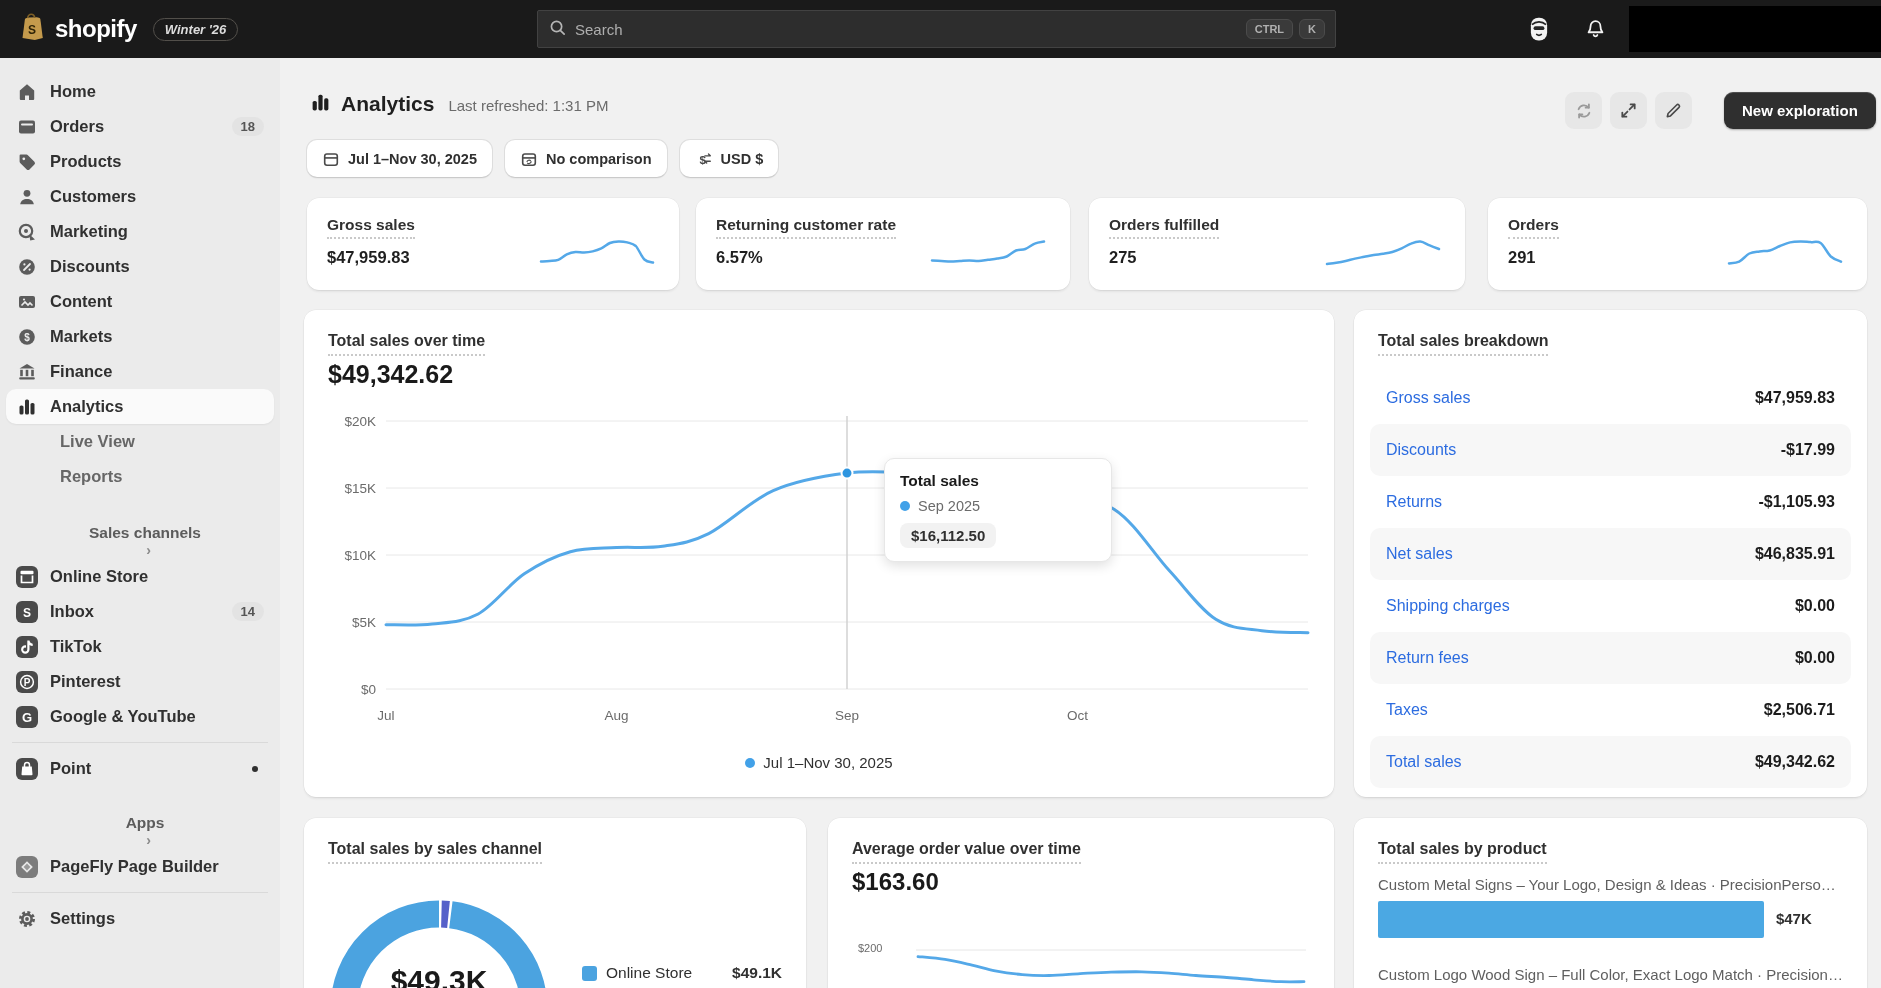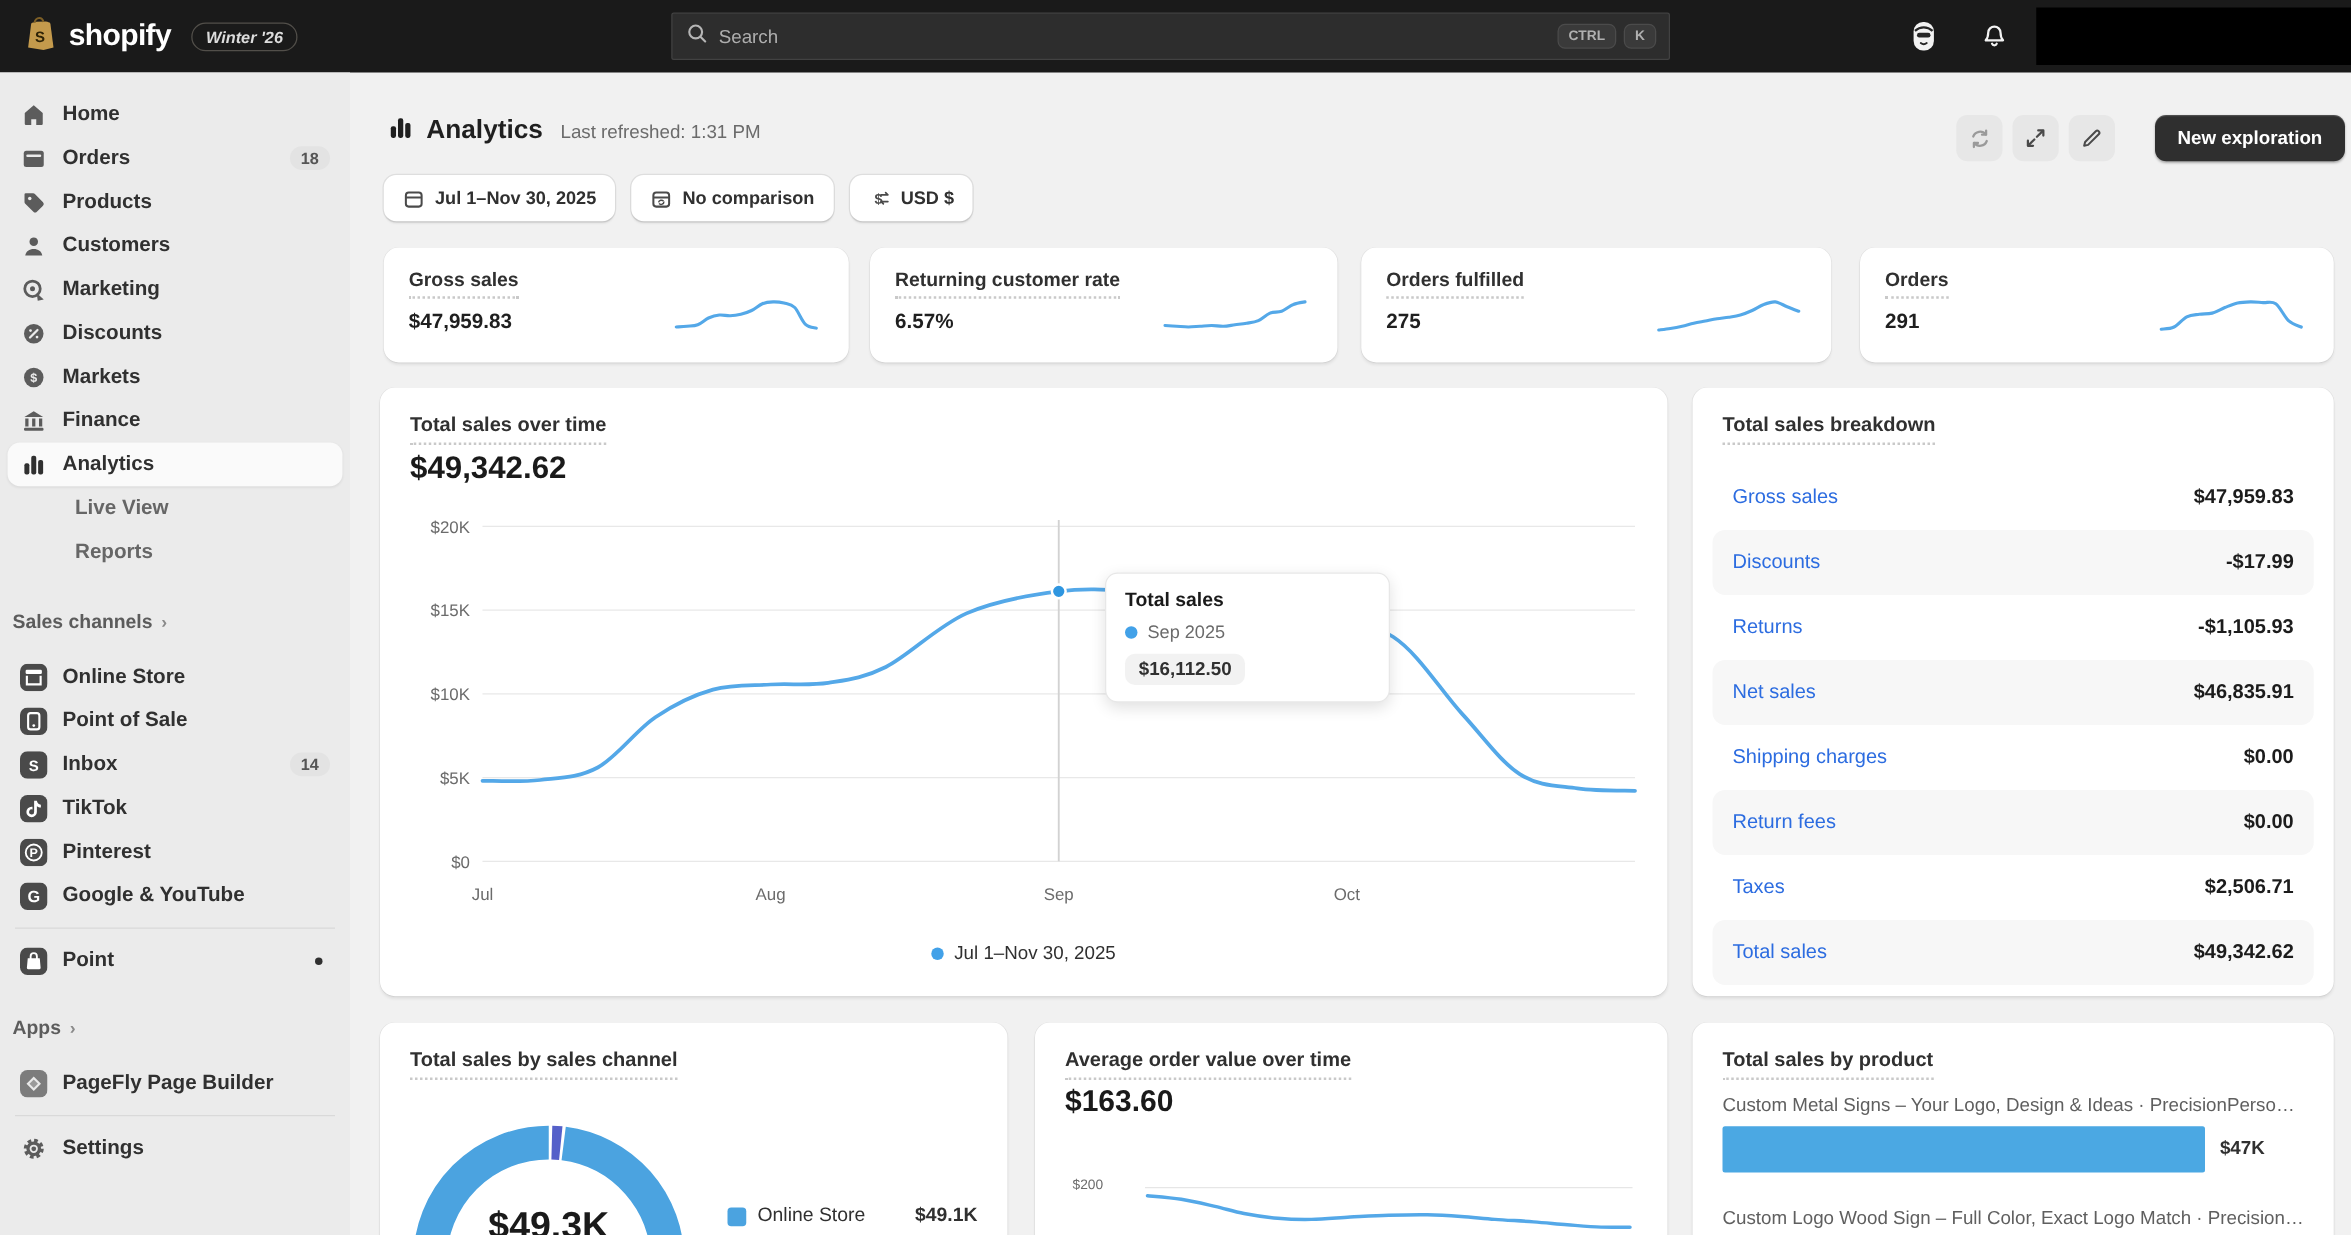--- a/index.html
+++ b/index.html
@@ -30,22 +30,22 @@
   .nav-item { display:flex; align-items:center; height:35px; margin:0 6px; padding:0 10px;
     border-radius:10px; cursor:pointer; }
   .nav-item .ic { width:22px; height:22px; display:flex; align-items:center; justify-content:center; }
   .nav-item .lbl { margin-left:12px; font-size:16.5px; font-weight:600; color:#303030; }
   .nav-item.selected { background:#fafafa; box-shadow:0 1px 2px rgba(0,0,0,.06); }
   .nav-item.selected .lbl { font-weight:700; }
   .nav-sub { padding-left:54px; }
   .nav-sub .lbl { margin-left:0; color:#666; font-weight:600; }
   .badge { margin-left:auto; background:#e3e3e3; color:#555; font-size:13px; font-weight:600;
     border-radius:10px; padding:2px 9px; }
-  .nav-section { display:flex; height:35px; padding-left:10px; color:#5c5c5c;
-    font-size:15.5px; font-weight:600; cursor:pointer; }
+  .nav-section { display:flex; align-items:center; height:35px; padding-left:10px; color:#5c5c5c;
+    font-size:15.5px; font-weight:600; cursor:pointer;flex-direction:column; }
   .nav-section .chev { margin-left:7px; font-size:14px; color:#8a8a8a; }
   .nav-gap30 { height:30px; } .nav-gap28 { height:28px; }
   .nav-div { height:1px; background:#d9d9d9; margin:8px 12px; }
   .dot-indicator { margin-left:auto; width:6px; height:6px; border-radius:50%; background:#303030; margin-right:6px; }
   svg.mono { fill:#5c5c5c; }
   svg.mono .st { fill:none; stroke:#5c5c5c; }
 
   
   .page-head { position:absolute; left:310px; top:92px; display:flex; align-items:baseline; }
   .page-title { font-size:21px; font-weight:750; color:#1f1f1f; margin-left:10px; }
@@ -209,20 +209,30 @@
           <path d="M7 13 13 7" stroke="#ebebeb" stroke-width="1.8" stroke-linecap="round"></path>
           <circle cx="7.4" cy="7.4" r="1.1" fill="#ebebeb"></circle>
           <circle cx="12.6" cy="12.6" r="1.1" fill="#ebebeb"></circle>
         </svg>
       </span>
     <span class="lbl">Discounts</span>
   </div>
   <div class="nav-item">
     <span class="ic">
         <svg class="mono" width="20" height="20" viewBox="0 0 20 20">
+          <rect x="2" y="4" width="16" height="12" rx="2"></rect>
+          <path d="M4.5 13.5 8 10l3 3 2-2 2.5 2.5" stroke="#ebebeb" stroke-width="1.6" fill="none"></path>
+          <circle cx="7" cy="7.5" r="1.1" fill="#ebebeb"></circle>
+        </svg>
+      </span>
+    <span class="lbl">Content</span>
+  </div>
+  <div class="nav-item">
+    <span class="ic">
+        <svg class="mono" width="20" height="20" viewBox="0 0 20 20">
           <circle cx="10" cy="10" r="7.8"></circle>
           <text x="10" y="13.6" text-anchor="middle" font-size="10" font-weight="bold" fill="#ebebeb">$</text>
         </svg>
       </span>
     <span class="lbl">Markets</span>
   </div>
   <div class="nav-item">
     <span class="ic">
         <svg class="mono" width="20" height="20" viewBox="0 0 20 20">
           <path d="M10 2 2.5 6.6h15z"></path>
@@ -259,30 +269,20 @@
 
   <div class="nav-item">
     <span class="ic">
         <svg width="22" height="22" viewBox="0 0 22 22">
           <rect width="22" height="22" rx="6" fill="#4a4a4a"></rect>
           <rect x="4.5" y="4.8" width="13" height="3.4" rx="1" fill="#fff"></rect>
           <path d="M5.5 9.5v7h11v-7" fill="none" stroke="#fff" stroke-width="1.7"></path>
         </svg>
       </span>
     <span class="lbl">Online Store</span>
-  </div>
-  <div class="nav-item">
-    <span class="ic">
-        <svg width="22" height="22" viewBox="0 0 22 22">
-          <rect width="22" height="22" rx="6" fill="#4a4a4a"></rect>
-          <rect x="6.5" y="4.5" width="9" height="13" rx="2" fill="none" stroke="#fff" stroke-width="1.7"></rect>
-          <circle cx="11" cy="14.4" r="1.1" fill="#fff"></circle>
-        </svg>
-      </span>
-    <span class="lbl">Point of Sale</span>
   </div>
   <div class="nav-item">
     <span class="ic">
         <svg width="22" height="22" viewBox="0 0 22 22">
           <rect width="22" height="22" rx="6" fill="#4a4a4a"></rect>
           <text x="11" y="15.6" text-anchor="middle" font-size="12" font-weight="bold" fill="#fff">S</text>
         </svg>
       </span>
     <span class="lbl">Inbox</span>
     <span class="badge">14</span>

